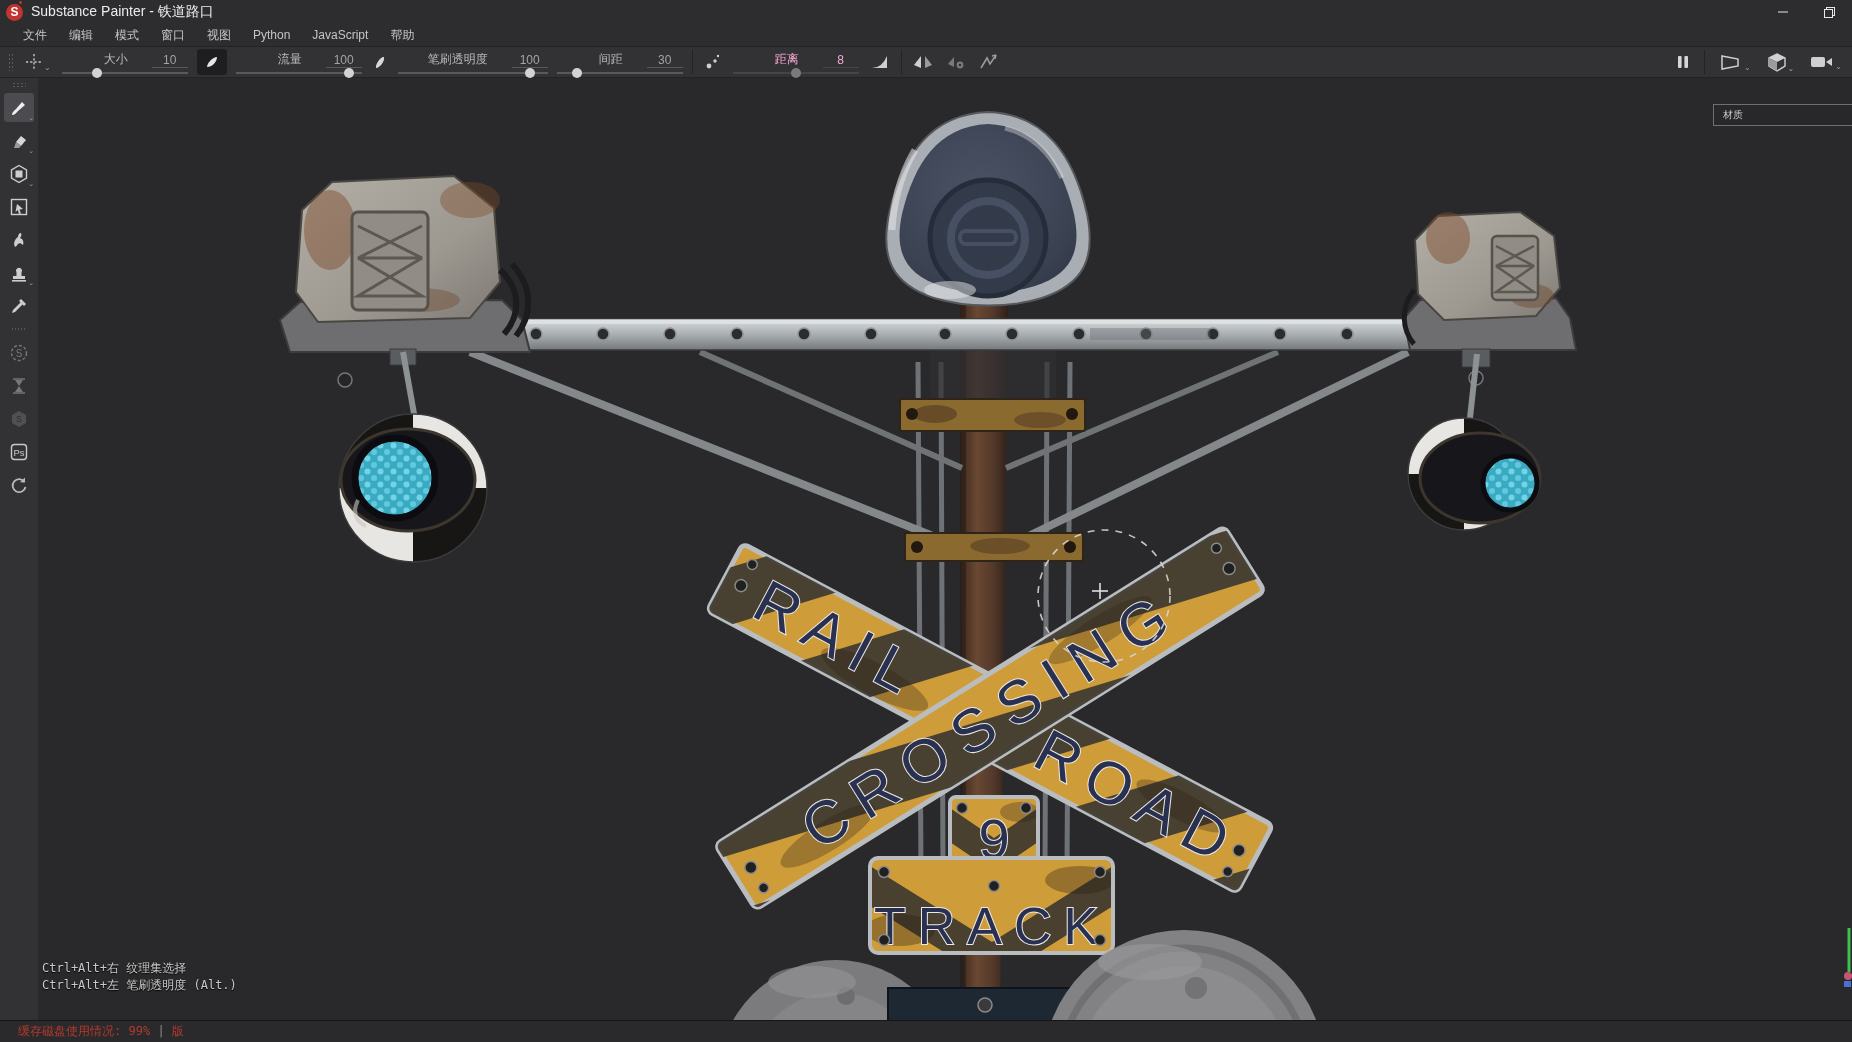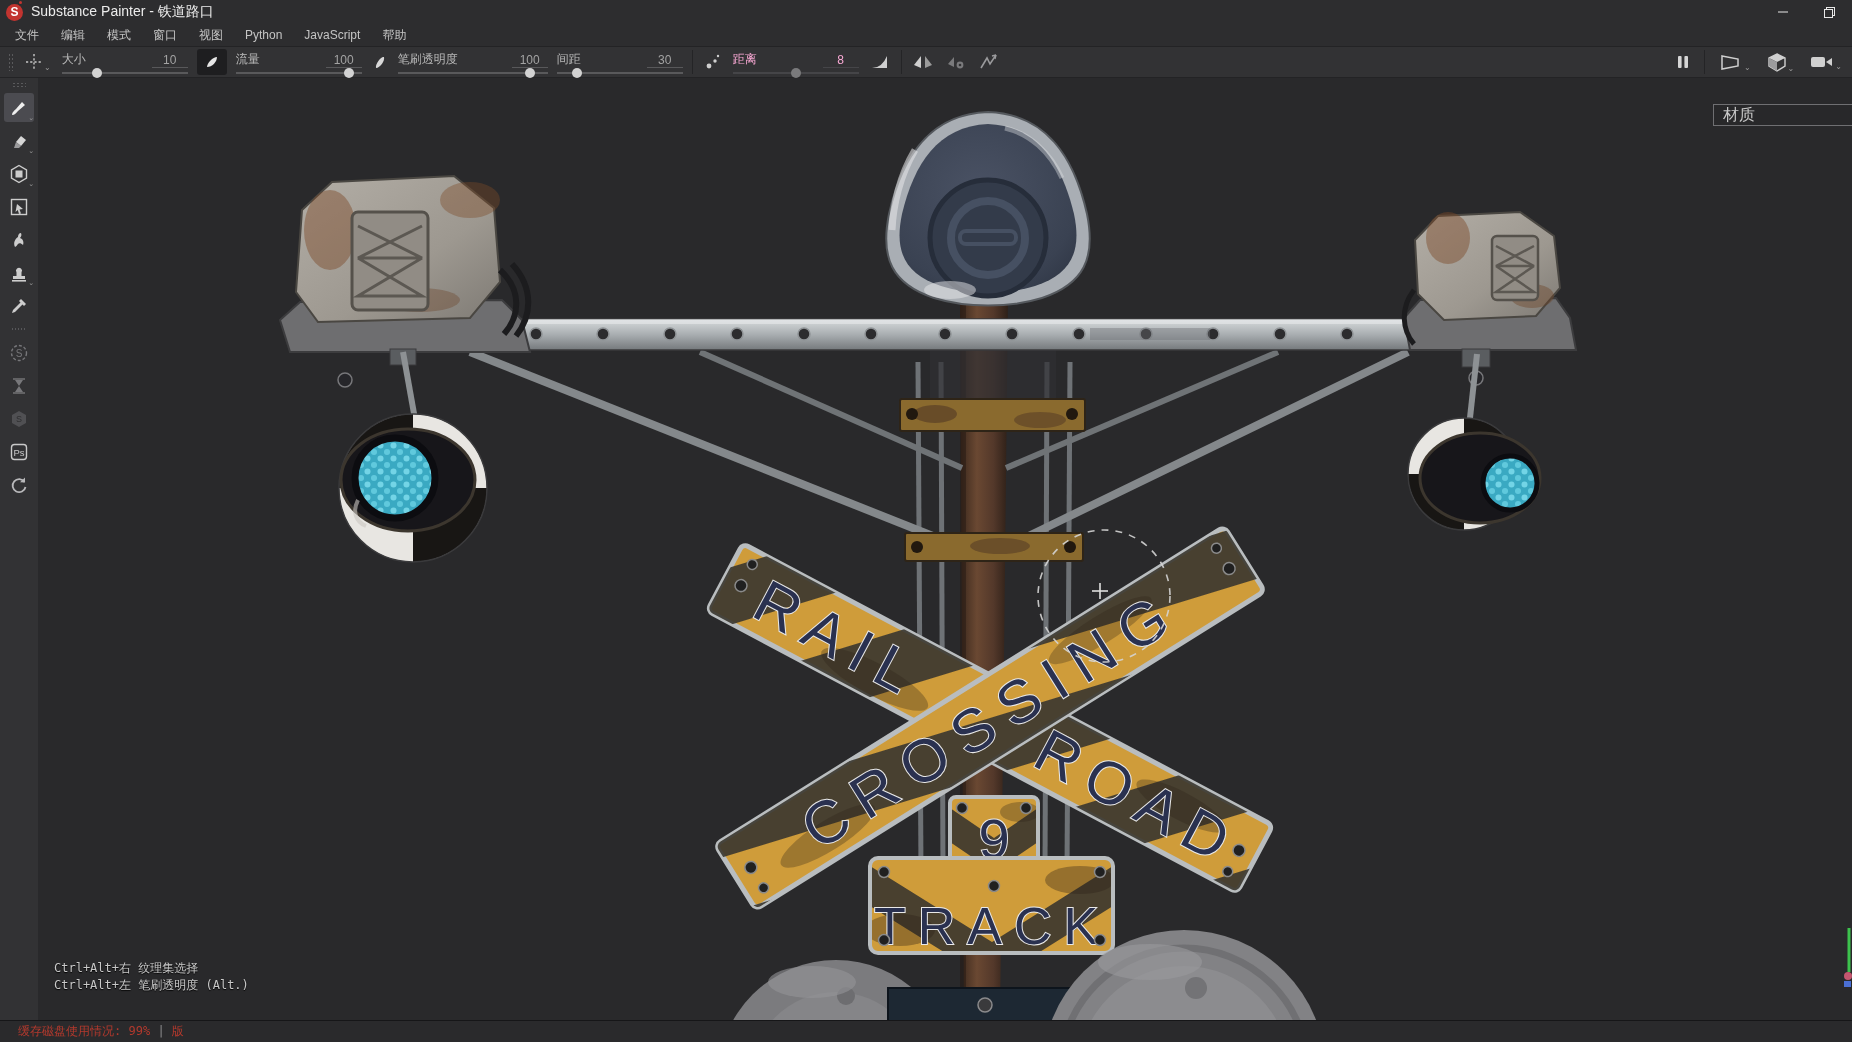--- a/index.html
+++ b/index.html
@@ -10,32 +10,32 @@
     user-select:none;
   }
   
   .titlebar { height:24px; background:#2d2d2f; display:flex; align-items:center; padding-left:6px; font-size:14px; color:#ececec; }
   .logo { width:17px; height:17px; border-radius:50%; background:#c23430; color:#fff; font-size:12px; font-weight:bold;
           display:flex; align-items:center; justify-content:center; position:relative; margin-right:8px; }
   .logo::after { content:""; position:absolute; top:-3px; right:1px; width:3px; height:3px; border-radius:50%; background:#c23430; }
   .winbtns { margin-left:auto; display:flex; height:100%; }
   .winbtn { width:46px; height:100%; display:flex; align-items:center; justify-content:center; color:#e8e8e8; }
   
-  .menubar { height:22px; background:#2d2d2f; display:flex; align-items:center; padding-left:4px; font-size:12px; color:#c4c4c4; }
+  .menubar { height:22px; background:#2d2d2f; display:flex; align-items:center; padding-left:12px; font-size:12px; color:#c4c4c4; }
   .menubar .item { padding:2px 11px; }
   
   .toolbar { height:32px; background:#323234; border-top:1px solid #232325; border-bottom:1px solid #232325;
              display:flex; align-items:center; padding:0 8px; font-size:12px; gap:9px; }
   .handle { width:6px; height:18px; background-image:radial-gradient(#5a5a5c 1px, transparent 1px); background-size:3px 4px; }
   .tbtn { display:flex; align-items:flex-end; padding:2px; }
   .tbtn svg { display:block; }
   .caret { font-size:8px; color:#9a9a9a; line-height:6px; margin-left:1px; }
   .vsep { width:1px; height:24px; background:#242426; }
   .slider { display:flex; flex-direction:column; justify-content:center; }
-  .slider .row { display:flex; justify-content:space-between; align-items:flex-end; }
+  .slider .row { display:flex; justify-content:flex-end; align-items:flex-end;gap:24px; }
   .slider .lbl { color:#b9b9b9; }
   .slider .val { color:#a3a3a3; min-width:36px; text-align:center; border-bottom:1px solid #58585a; line-height:13px; }
   .slider .track { position:relative; height:2px; background:#59595b; margin-top:4px; }
   .slider .knob { position:absolute; top:-4px; width:10px; height:10px; margin-left:-5px; border-radius:50%; background:#d2d2d2; }
   .slider.disabled .lbl, .slider.disabled .val { color:#f9a8d4; border-color:#454548; }
   .slider.disabled .track { background:#454548; }
   .slider.disabled .knob { background:#7a7a7c; }
   .brushbox { width:30px; height:26px; background:#1e1e20; border-radius:3px; display:flex; align-items:center; justify-content:center; }
   .tb-right { margin-left:auto; display:flex; align-items:center; gap:12px; }
   
@@ -43,23 +43,23 @@
               display:flex; flex-direction:column; align-items:center; padding-top:4px; gap:4px; }
   .railhandle { width:14px; height:5px; background-image:radial-gradient(#5a5a5c 1px, transparent 1px); background-size:4px 3px; margin-bottom:2px;}
   .tool { width:30px; height:29px; border-radius:3px; display:flex; align-items:center; justify-content:center; position:relative; }
   .tool.selected { background:#4b4b50; }
   .tool .mini-caret { position:absolute; right:0px; bottom:0px; font-size:7px; color:#9a9a9a; }
   .raildiv { width:16px; height:4px; background-image:radial-gradient(#57575a 1px, transparent 1px); background-size:3px 4px; margin:3px 0; }
   
   .viewport { position:absolute; left:38px; top:78px; right:0; bottom:22px; background:#29292b; overflow:hidden; }
   .scene { position:absolute; inset:0; width:100%; height:100%; }
   .material-tab { position:absolute; top:26px; right:0; width:139px; height:22px; background:#28282a;
-                  border:1px solid #6f6f72; border-right:none; font-size:16px; color:#c9c9c9;
+                  border:1px solid #6f6f72; border-right:none; font-size:10px; color:#c9c9c9;
                   display:flex; align-items:center; padding-left:9px; }
-  .shortcut-overlay { position:absolute; left:16px; bottom:26px; font-family:"DejaVu Sans Mono",monospace;
+  .shortcut-overlay { position:absolute; left:4px; bottom:26px; font-family:"DejaVu Sans Mono",monospace;
                       font-size:12px; line-height:17px; color:#c9c9c9; text-shadow:0 1px 1px #000; }
   .gizmo { position:absolute; right:0; bottom:30px; width:10px; height:64px; }
   
   .statusbar { position:absolute; left:0; right:0; bottom:0; height:22px; background:#2a2a2c; border-top:1px solid #161618;
                display:flex; align-items:center; justify-content:space-between; padding:0 6px;
                font-family:"DejaVu Sans Mono",monospace; font-size:12px; color:#b4392d; white-space:nowrap; overflow:hidden; }
   .statusbar .pipe { color:#8a8a8c; }
   svg text { font-family:"Liberation Sans",sans-serif; }
 </style>
 </head>

